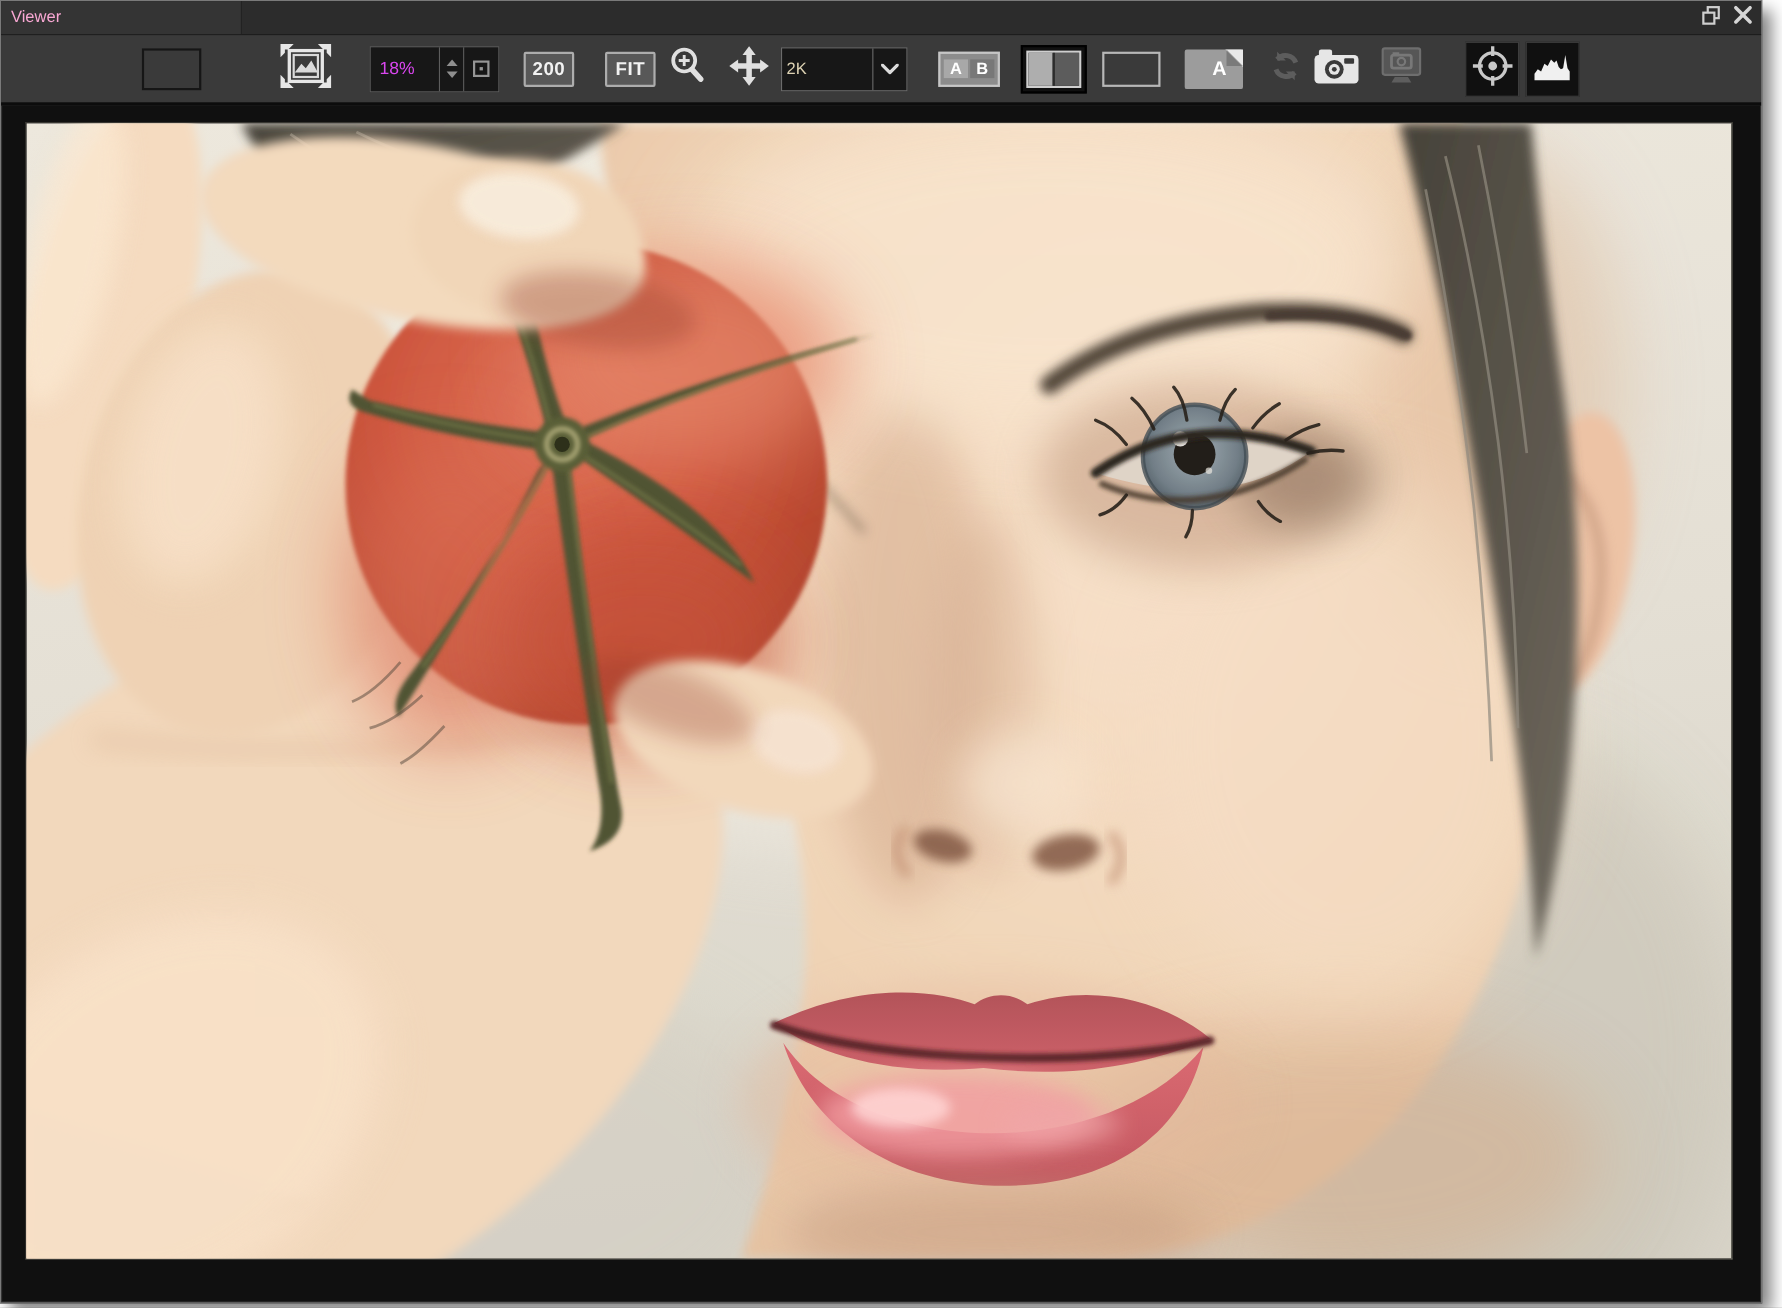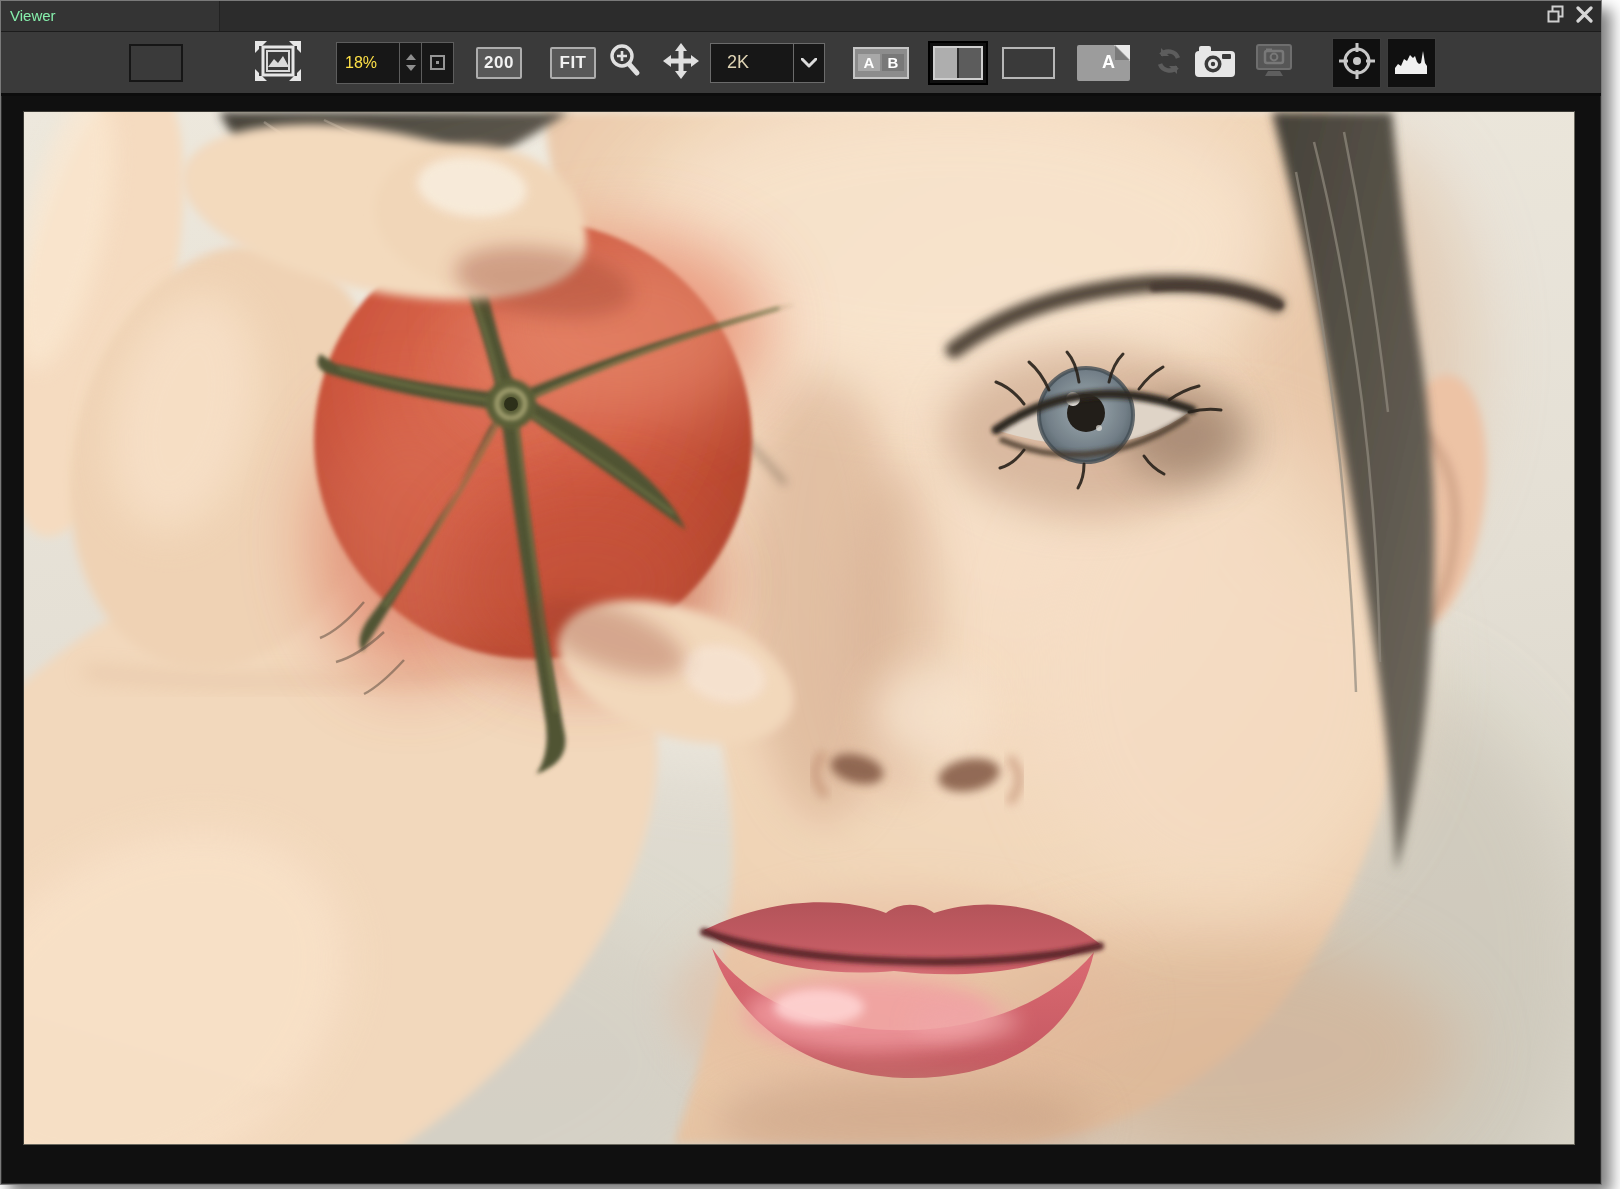--- a/index.html
+++ b/index.html
@@ -1,50 +1,50 @@
 <!DOCTYPE html>
 <html><head>
 <meta charset="utf-8">
 <style>
   html,body{margin:0;padding:0;}
   body{width:1620px;height:1189px;background:#ffffff;font-family:"Liberation Sans",sans-serif;overflow:hidden;position:relative;}
   .window{position:absolute;left:0;top:0;width:1600px;height:1183px;background:#2e2e2e;border:1px solid #7a7a7a;box-shadow:9px 9px 14px rgba(0,0,0,.5);}
   
   .titlebar{position:absolute;left:0;top:0;right:0;height:30px;background:#2c2c2c;border-bottom:1px solid #1c1c1c;}
   .title-tab{position:absolute;left:0;top:0;width:218px;height:30px;background:#343434;border-right:1px solid #222;}
-  .title-text{position:absolute;left:9px;top:6px;font-size:15px;color:#86efac;}
+  .title-text{position:absolute;left:9px;top:6px;font-size:15px;color:#f9a8d4;}
   .win-controls{position:absolute;right:6px;top:4px;display:flex;gap:6px;align-items:center;}
   .win-btn{width:22px;height:22px;display:flex;align-items:center;justify-content:center;cursor:default;}
   
   .toolbar{position:absolute;left:0;top:31px;right:0;height:61px;background:#3a3a3a;border-bottom:3px solid #0c0c0c;display:flex;align-items:center;}
   .tb{flex:0 0 auto;display:flex;align-items:center;justify-content:center;}
   
   .rgb-icon{margin-left:128px;width:50px;height:34px;border:2px solid #161616;display:flex;}
   .rgb-icon div{flex:1;}
   
   .checker{margin-left:12px;width:45px;height:45px;display:grid;grid-template-columns:1fr 1fr;grid-template-rows:1fr 1fr;}
   
   .zoom-group{margin-left:34px;height:40px;background:#171717;border:1px solid #5d5d5d;display:flex;align-items:stretch;}
   .zoom-cell{display:flex;align-items:center;}
-  .zoom-value{width:54px;padding-left:8px;color:#fde047;font-size:16px;}
+  .zoom-value{width:54px;padding-left:8px;color:#d946ef;font-size:16px;}
   .zoom-spin{width:21px;border-left:1px solid #5d5d5d;flex-direction:column;justify-content:center;gap:5px;display:flex;align-items:center;}
   .zoom-sq{width:31px;border-left:1px solid #5d5d5d;justify-content:center;}
   .tri-up{width:0;height:0;border-left:5px solid transparent;border-right:5px solid transparent;border-bottom:6px solid #8f8f8f;}
   .tri-dn{width:0;height:0;border-left:5px solid transparent;border-right:5px solid transparent;border-top:6px solid #8f8f8f;}
   .sq-icon{width:11px;height:11px;border:2px solid #969696;display:flex;align-items:center;justify-content:center;}
   .sq-icon i{display:block;width:3px;height:3px;background:#969696;}
   
   .txt-btn{height:28px;background:#585858;border:2px solid #adadad;border-radius:2px;color:#f2f2f2;font-weight:bold;font-size:17px;display:flex;align-items:center;justify-content:center;letter-spacing:.5px;}
   .btn-100{margin-left:22px;width:42px;}
   .btn-fit{margin-left:28px;width:42px;}
   .mag{margin-left:10px;width:38px;}
   .pan{margin-left:18px;width:38px;}
   
   .dropdown{margin-left:10px;height:38px;width:113px;background:#171717;border:1px solid #6b6b6b;display:flex;align-items:stretch;}
-  .dd-value{flex:1;display:flex;align-items:center;padding-left:16px;color:#ded3b4;font-size:18px;}
+  .dd-value{flex:1;display:flex;align-items:center;padding-left:4px;color:#ded3b4;font-size:15px;}
   .dd-chevron{width:30px;border-left:1px solid #6b6b6b;display:flex;align-items:center;justify-content:center;}
   
   .ab-btn{margin-left:28px;width:56px;height:32px;border:2px solid #c6c6c6;background:#8c8c8c;display:flex;padding:3px;box-sizing:border-box;gap:2px;}
   .ab-a,.ab-b{flex:1;display:flex;align-items:center;justify-content:center;color:#ffffff;font-weight:bold;font-size:15px;}
   .ab-a{background:#a8a8a8;}
   .ab-b{background:#787878;}
   
   .vsplit{margin-left:19px;width:60px;height:44px;background:#101010;border:2px solid #000;box-sizing:border-box;display:flex;align-items:center;justify-content:center;}
   .vsplit-inner{width:46px;height:30px;border:2px solid #cfcfcf;display:flex;}
   .vsplit-inner .l{flex:1;background:#aeaeae;}

